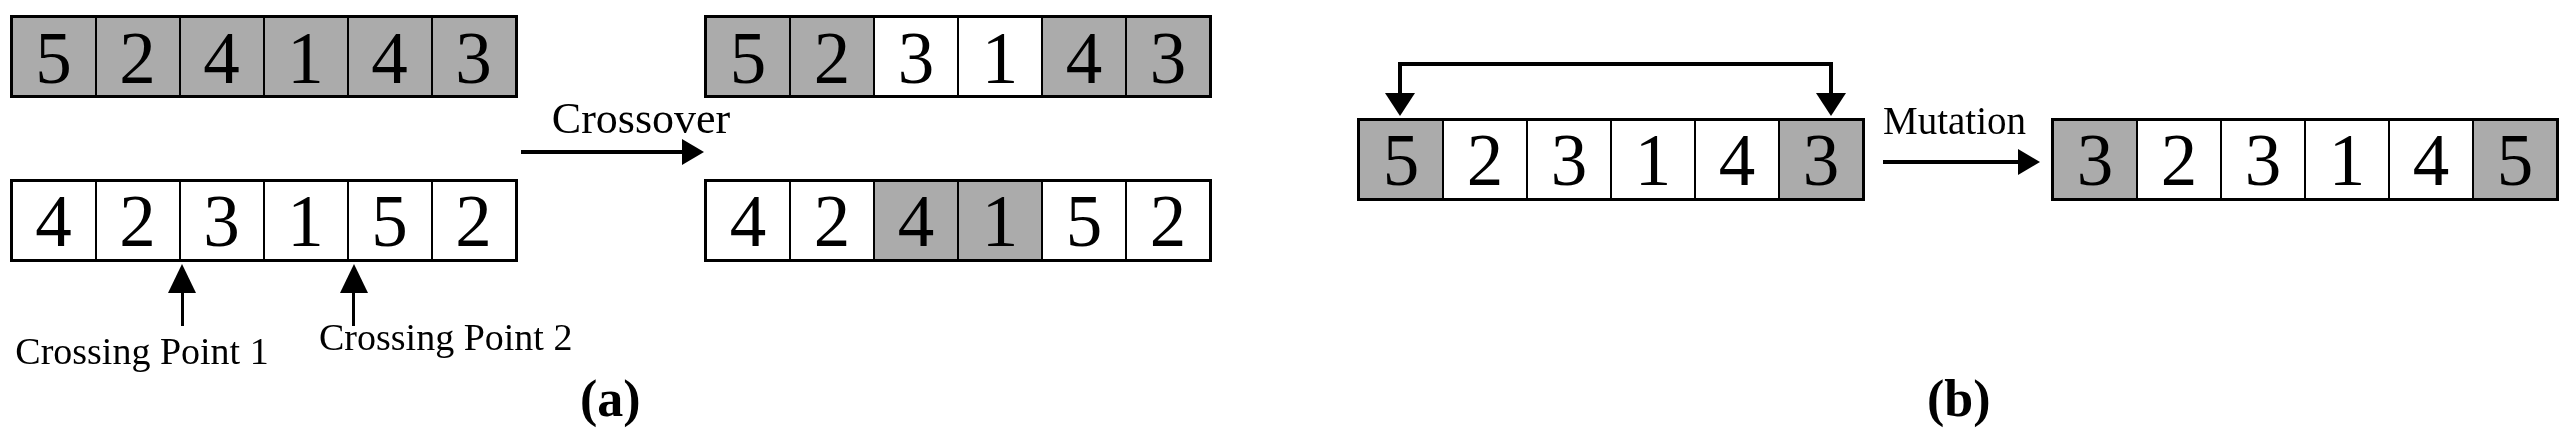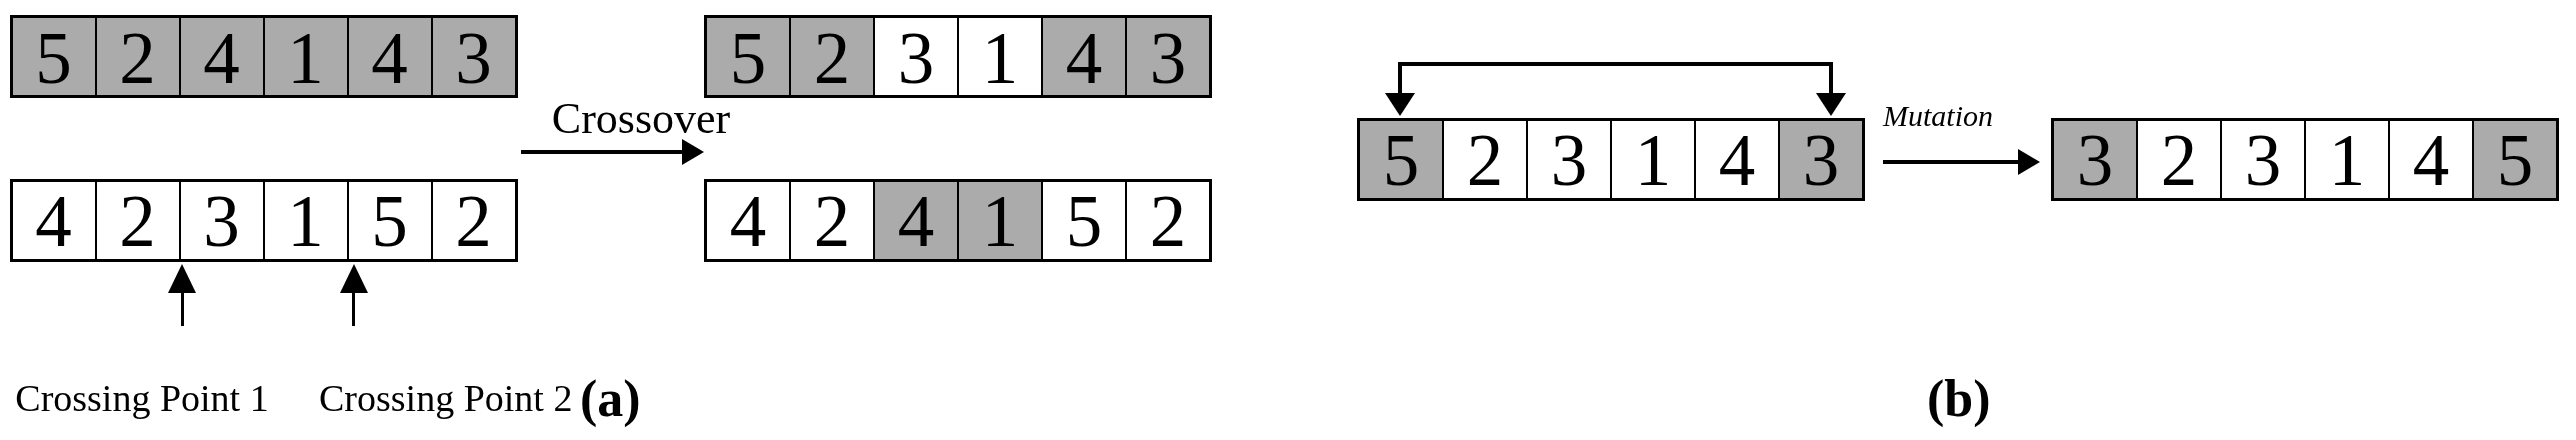--- a/index.html
+++ b/index.html
@@ -10,21 +10,21 @@
   .array{position:absolute;display:flex;border:3.6px solid #000;background:#fff;}
   .cell{width:82px;height:74px;border-right:2.9px solid #000;display:flex;
         align-items:center;justify-content:center;font-size:73px;line-height:1;
         padding-top:2.9px;box-sizing:content-box;background:#ffffff;}
   .cell:last-child{border-right:none;}
   .cell[data-shaded="true"]{background:#ABABAB;}
 
   
   .lbl{position:absolute;line-height:1;white-space:nowrap;}
   .op-label{font-size:44px;}
-  .cp-label{font-size:38px;margin-top:47px;}
+  .cp-label{font-size:38px;}
   .panel-label{font-size:52px;font-weight:bold;}
 
   
   .line{position:absolute;background:#000;}
   .tri{position:absolute;width:0;height:0;}
   .tri-right{border-top:13px solid transparent;border-bottom:13px solid transparent;border-left:22px solid #000;}
   .tri-up{border-left:14px solid transparent;border-right:14px solid transparent;border-bottom:29px solid #000;}
   .tri-down{border-left:15.3px solid transparent;border-right:15.3px solid transparent;border-top:23px solid #000;}
 </style>
 </head>
@@ -77,42 +77,42 @@
   <div>
     <div class="tri tri-up" style="left:168px;top:264px;"></div>
     <div class="line" style="left:181px;top:290px;width:2.9px;height:36px;"></div>
   </div>
   <div>
     <div class="tri tri-up" style="left:340px;top:264px;"></div>
     <div class="line" style="left:352px;top:290px;width:2.9px;height:36px;"></div>
   </div>
 
   <div class="lbl cp-label" style="left:15.3px;top:332px;">Crossing Point 1</div>
-  <div class="lbl cp-label" style="left:319px;top:332px;">Crossing Point 2</div>
+  <div class="lbl cp-label" style="left:319px;top:318px;">Crossing Point 2</div>
 
   <div class="lbl panel-label" style="left:580px;top:373px;">(a)</div>
 
   <div>
     <div class="line" style="left:1398px;top:62px;width:434px;height:3.6px;"></div>
     <div class="line" style="left:1398px;top:62px;width:3.6px;height:35px;"></div>
     <div class="line" style="left:1829px;top:62px;width:3.6px;height:35px;"></div>
     <div class="tri tri-down" style="left:1385px;top:93px;"></div>
     <div class="tri tri-down" style="left:1816px;top:93px;"></div>
   </div>
 
   <div class="array" style="left:1357px;top:118px;">
     <div class="cell" data-shaded="true">5</div>
     <div class="cell" data-shaded="false">2</div>
     <div class="cell" data-shaded="false">3</div>
     <div class="cell" data-shaded="false">1</div>
     <div class="cell" data-shaded="false">4</div>
     <div class="cell" data-shaded="true">3</div>
   </div>
 
-  <div class="lbl op-label" style="left:1883px;top:101px;font-size:30px;font-style:italic;">Mutation</div>
+  <div class="lbl op-label" style="left:1883px;top:101px;font-size:39px;">Mutation</div>
   <div>
     <div class="line" style="left:1883px;top:160px;width:136px;height:3.6px;"></div>
     <div class="tri tri-right" style="left:2018px;top:149px;"></div>
   </div>
 
   <div class="array" style="left:2051px;top:118px;">
     <div class="cell" data-shaded="true">3</div>
     <div class="cell" data-shaded="false">2</div>
     <div class="cell" data-shaded="false">3</div>
     <div class="cell" data-shaded="false">1</div>

